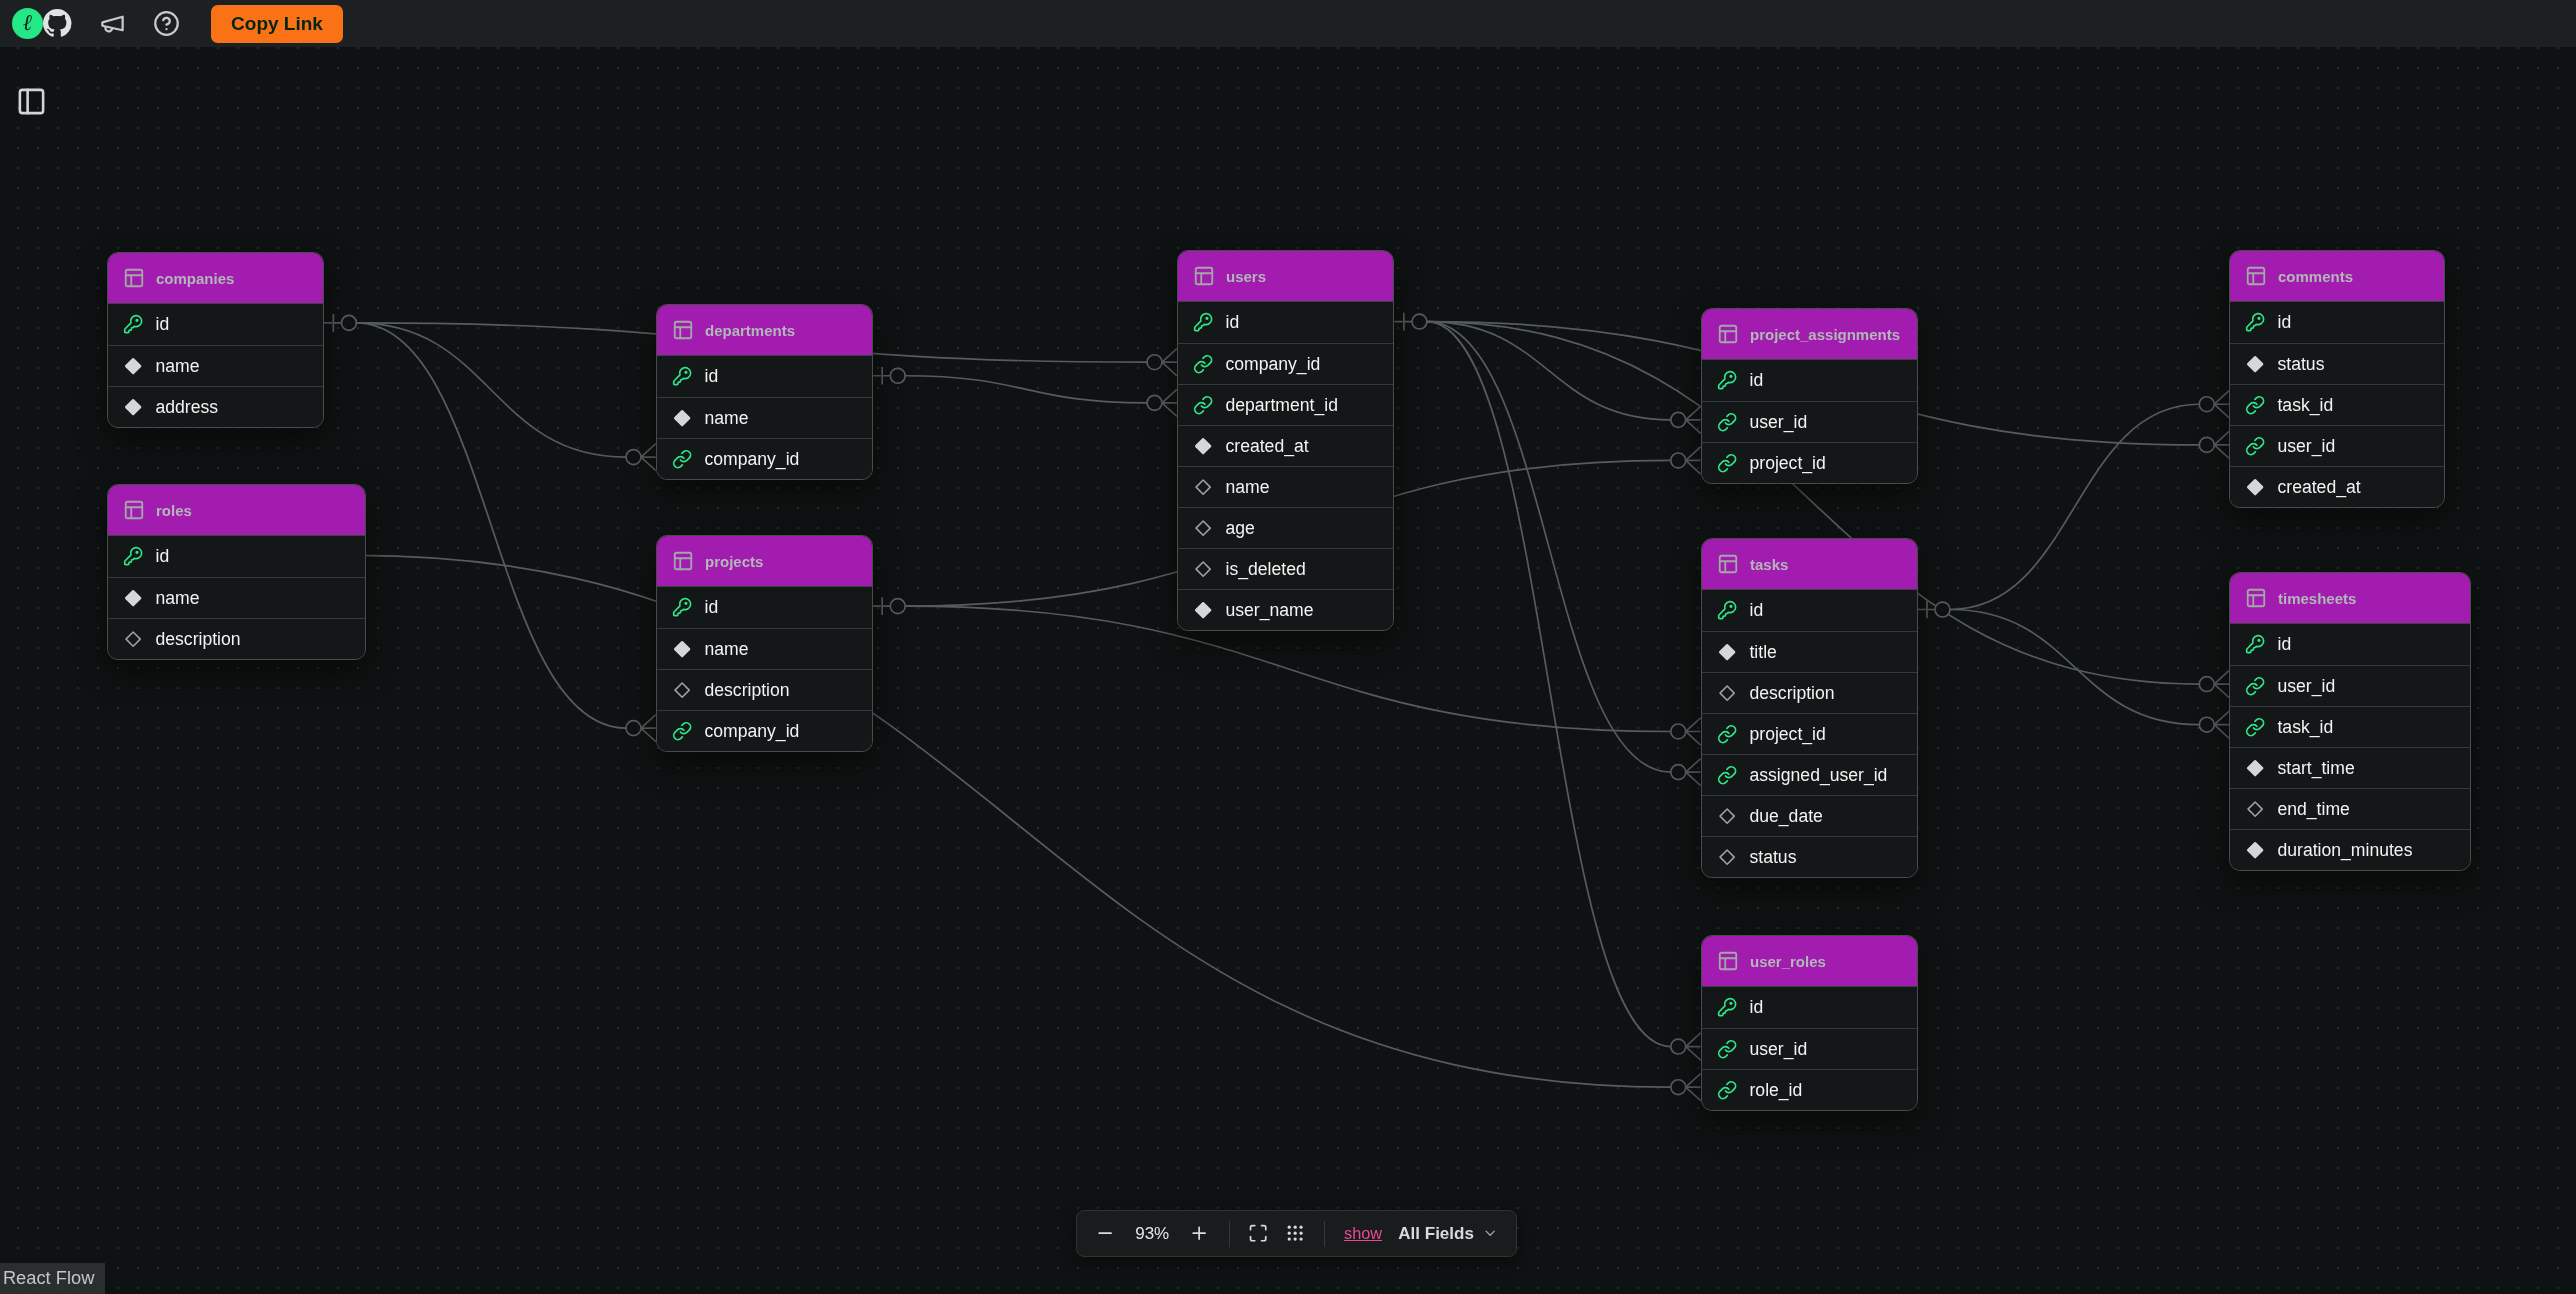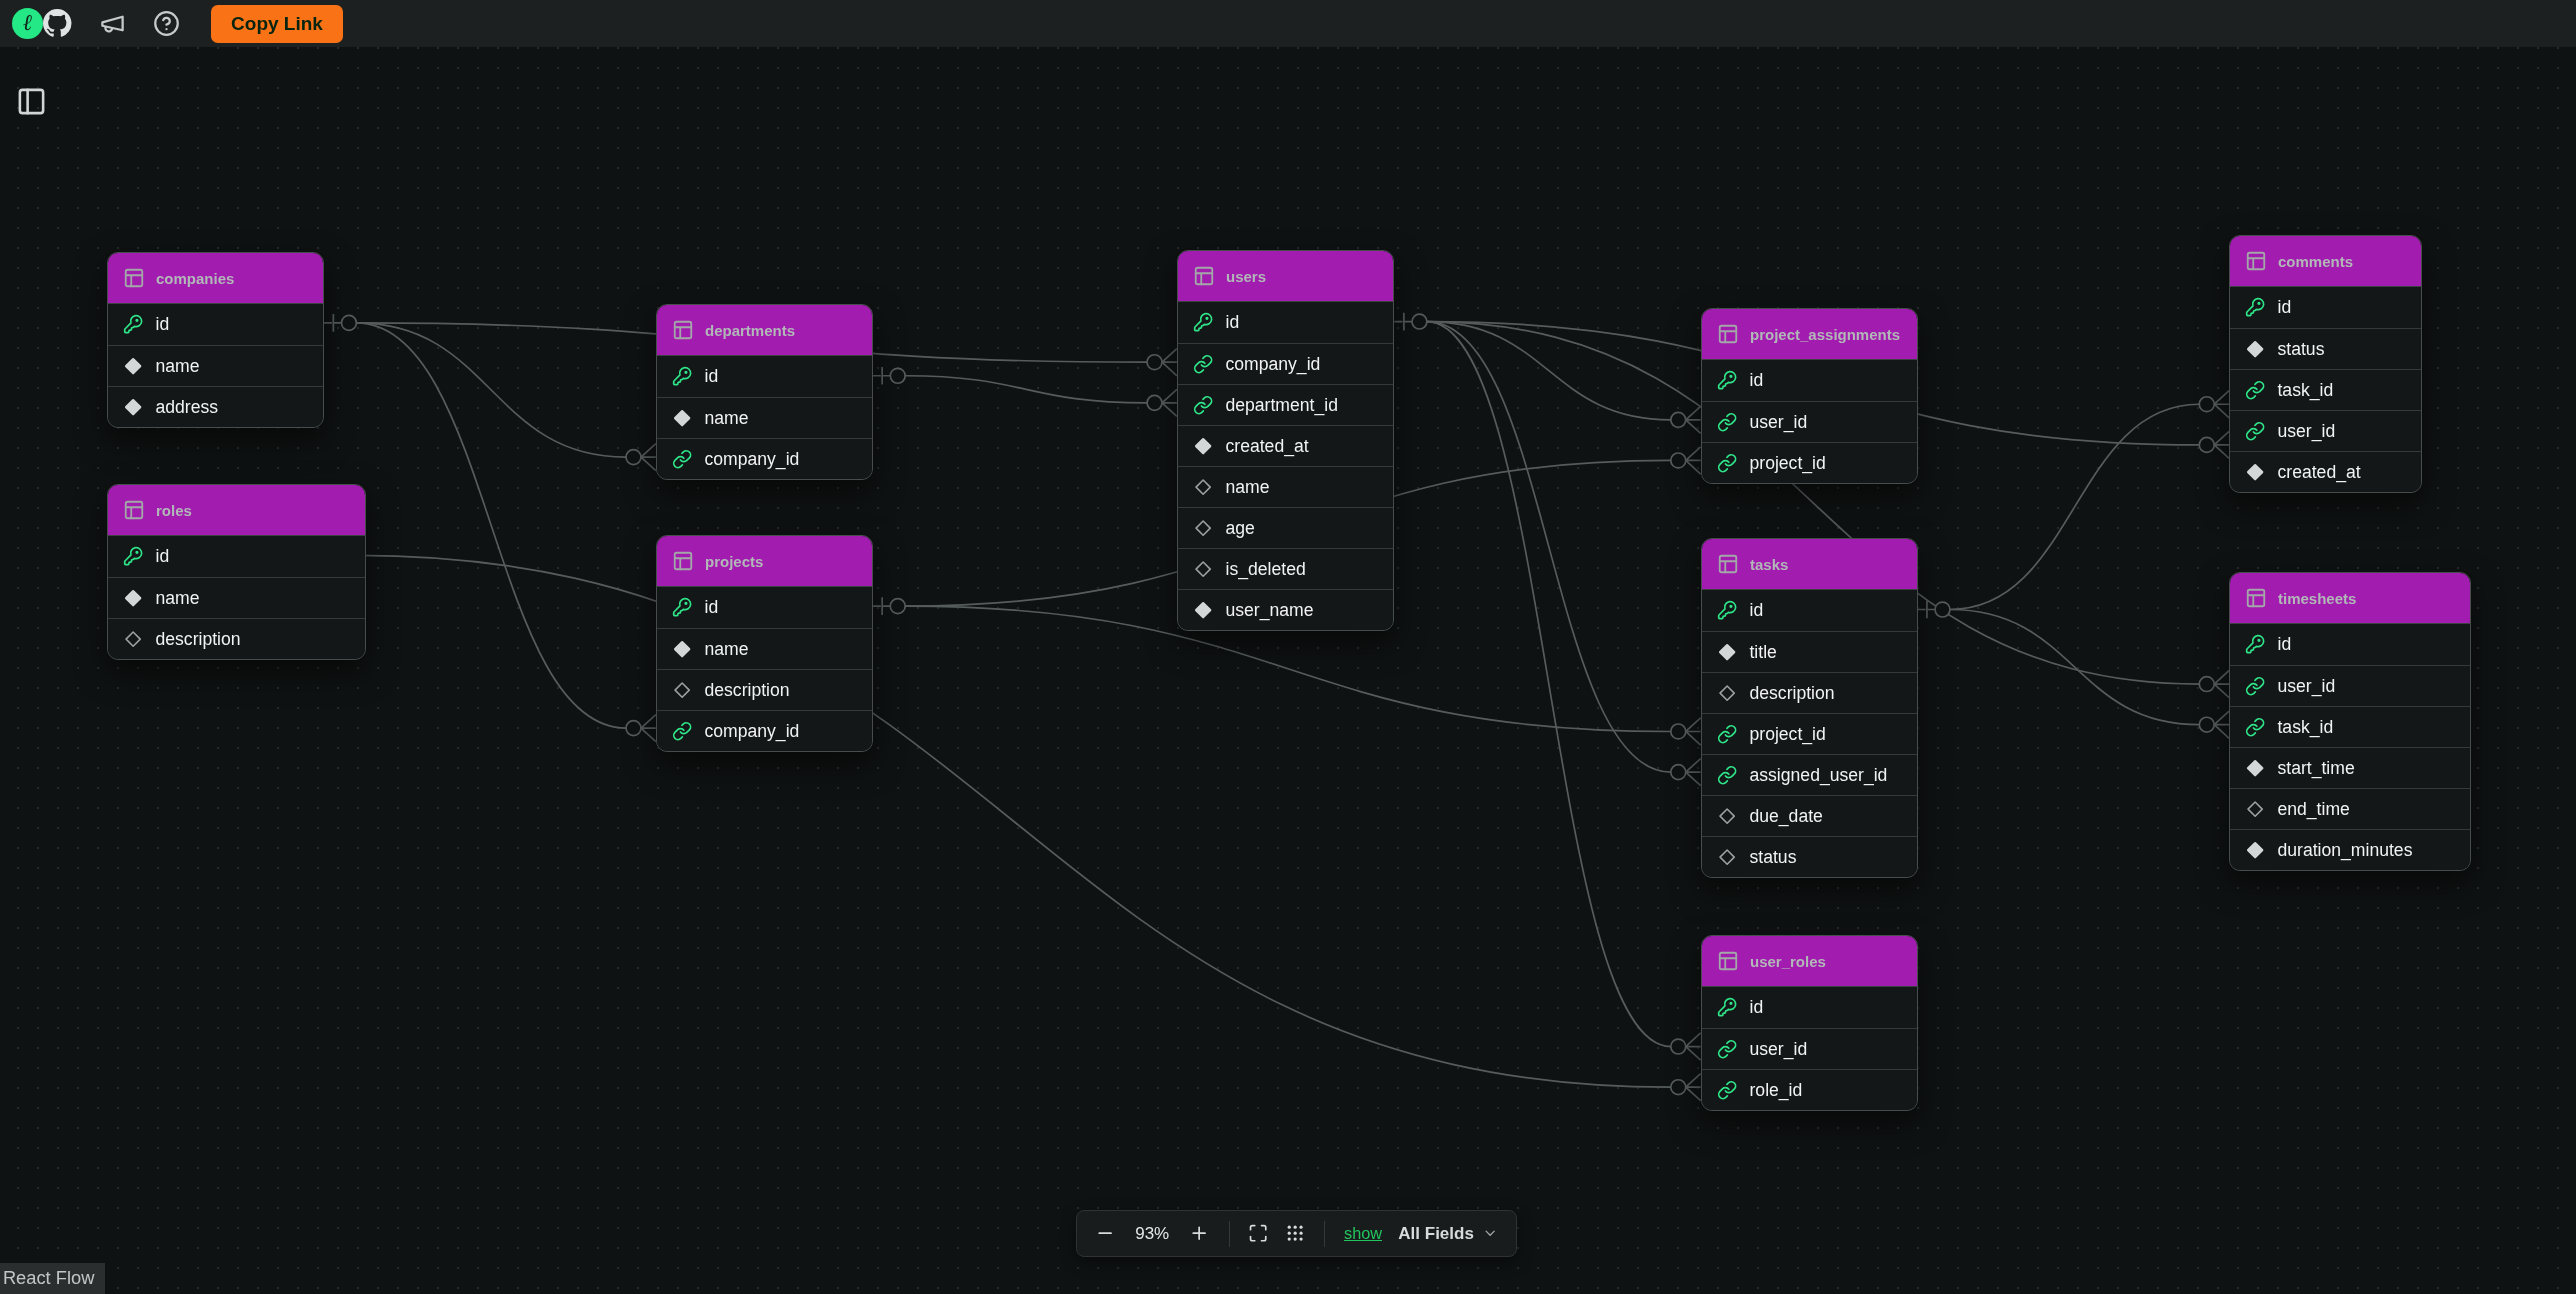--- a/index.html
+++ b/index.html
@@ -50,21 +50,21 @@
   .c-name{white-space:nowrap;overflow:hidden;text-overflow:ellipsis;}
   
   .toolbar{position:absolute;left:1076px;top:1163px;height:45px;z-index:6;background:#191c1c;
     border:0.7px solid #2e3333;border-radius:8.1px;display:flex;align-items:center;
     padding:0 17.6px;gap:16.3px;box-shadow:0 5.4px 16.3px rgba(0,0,0,.4);}
   .toolbar button{background:none;border:none;padding:0;margin:0;cursor:pointer;display:flex;
     align-items:center;color:#d8dbdb;font-family:inherit;}
   .toolbar svg{width:20.3px;height:20.3px;}
   .zoom-level{color:#e4e7e7;font-size:17px;min-width:42px;text-align:center;}
   .tb-div{width:0.7px;height:26px;background:#333838;margin:0 2.7px;}
-  .show-label{color:#22c55e;font-size:16.3px;text-decoration:underline;}
+  .show-label{color:#ec4899;font-size:16.3px;text-decoration:underline;}
   .fields-btn{gap:8.1px;color:#e8eaea;font-size:17px;font-weight:600;}
   .fields-btn svg{width:16.3px;height:16.3px;color:#9fa5a5;}
   
   .attribution{position:absolute;left:-8.1px;bottom:0;z-index:6;background:rgba(45,49,49,.92);
     color:#c2c6c6;font-size:18.3px;padding:4.1px 11px 5.4px 11px;}
 </style>
 </head>
 <body>
 
 <header class="app-header">
@@ -557,21 +557,21 @@
         <div class="t-row">
           <span class="ic r-ic">
             <svg viewBox="0 0 24 24" fill="none" stroke="#2ee589" stroke-width="2" stroke-linecap="round" stroke-linejoin="round">
               <path d="M10 13a5 5 0 0 0 7.54.54l3-3a5 5 0 0 0-7.07-7.07l-1.72 1.71"></path>
               <path d="M14 11a5 5 0 0 0-7.54-.54l-3 3a5 5 0 0 0 7.07 7.07l1.71-1.71"></path>
             </svg>
           </span>
           <span class="c-name">role_id</span>
         </div>
       </div>
-      <div class="table-node" style="left: 2229px; top: 188px; width: 193px; text-align: right;">
+      <div class="table-node" style="left: 2229px; top: 203px; width: 216px; text-align: right;">
         <div class="t-header">
           <span class="ic t-ic">
             <svg viewBox="0 0 24 24" fill="none" stroke="currentColor" stroke-width="2" stroke-linecap="round" stroke-linejoin="round">
               <rect x="3" y="3" width="18" height="18" rx="2"></rect>
               <path d="M3 9h18M9 9v12"></path>
             </svg>
           </span>
           <span class="t-title">comments</span>
         </div>
         <div class="t-row">

